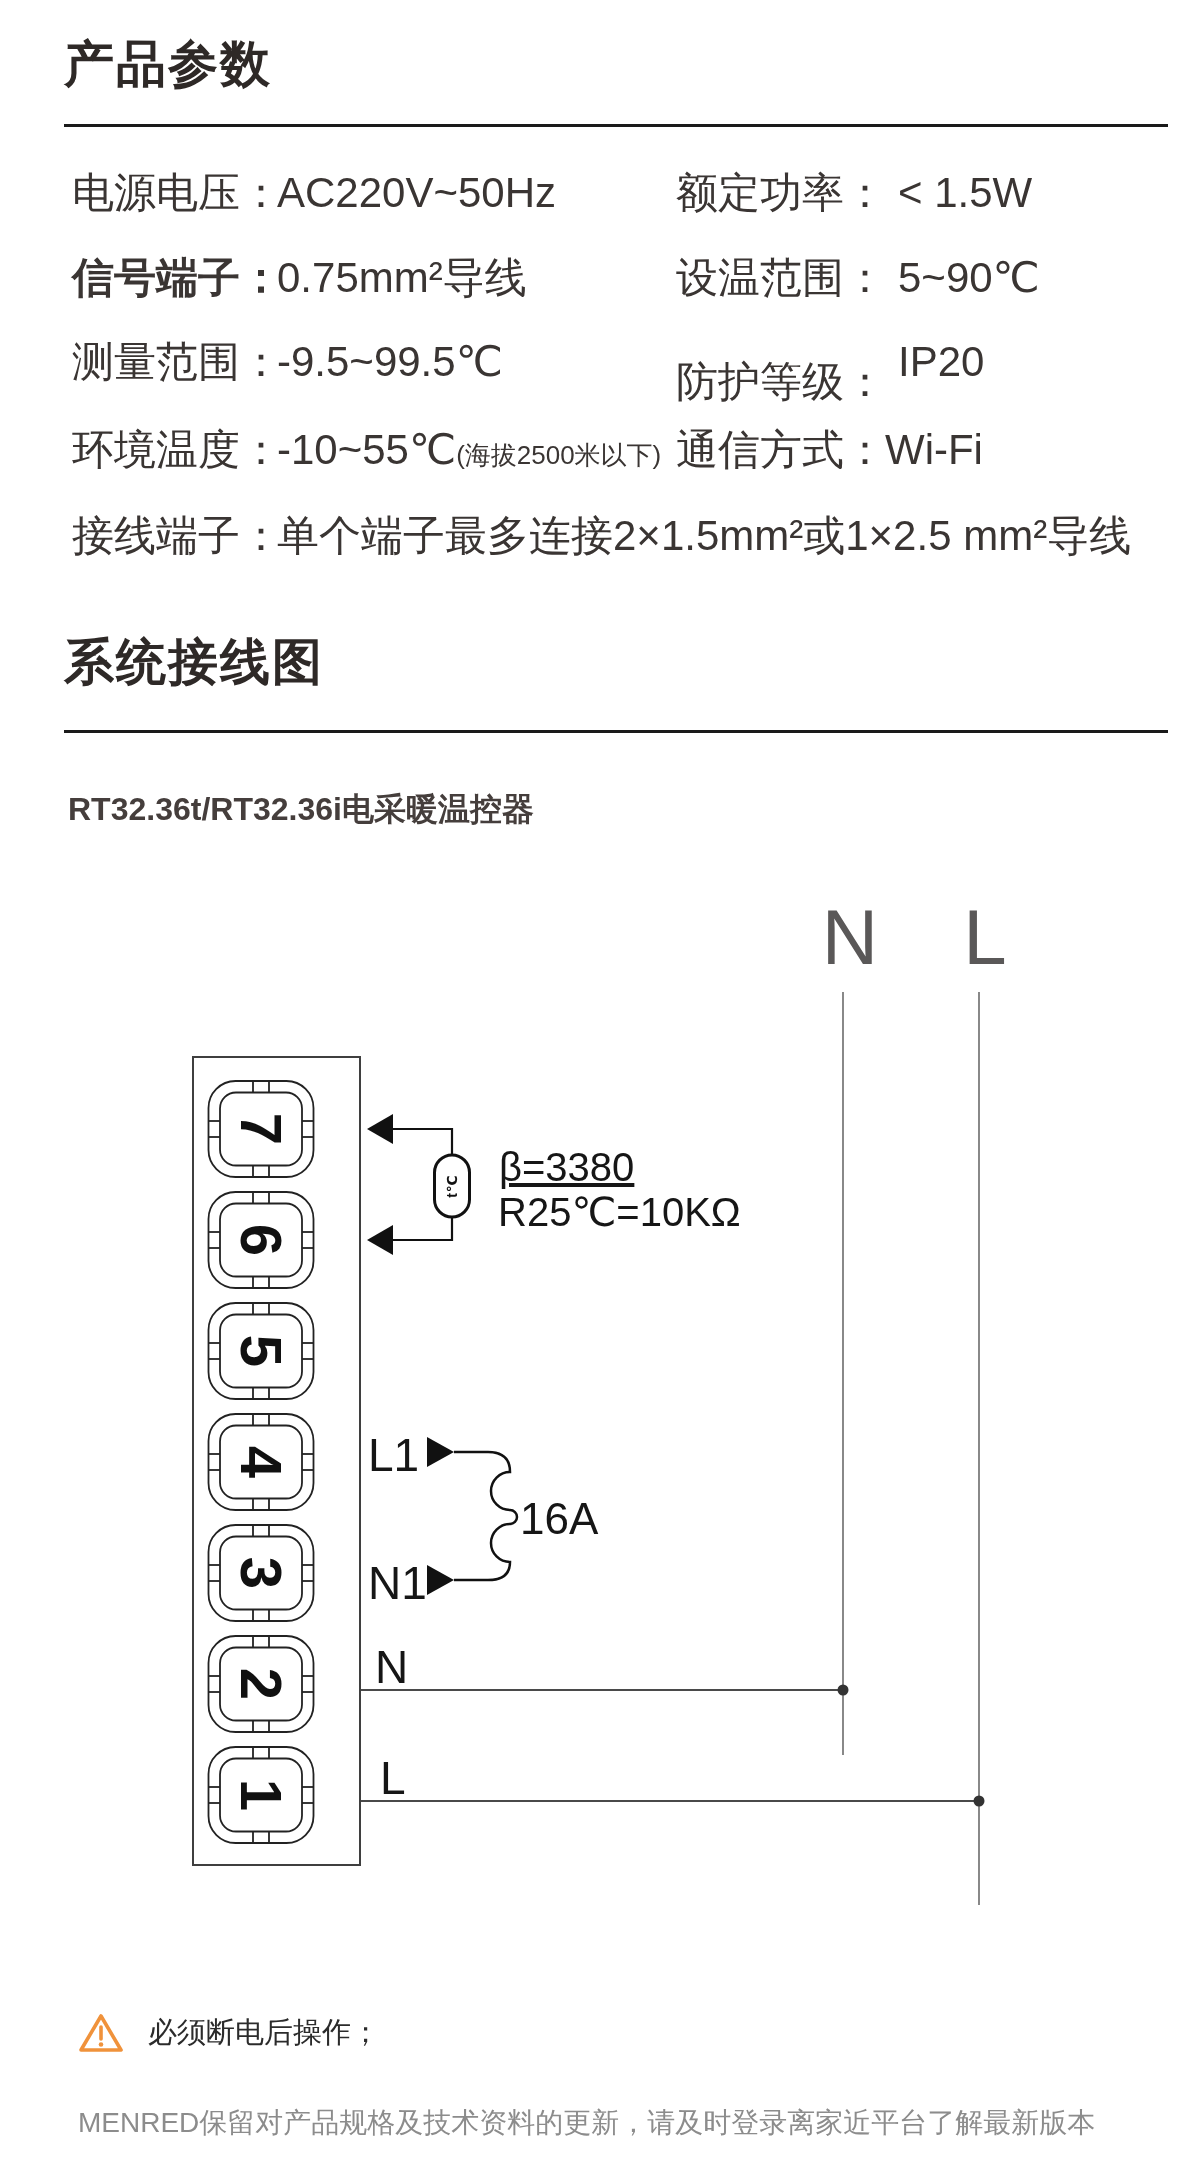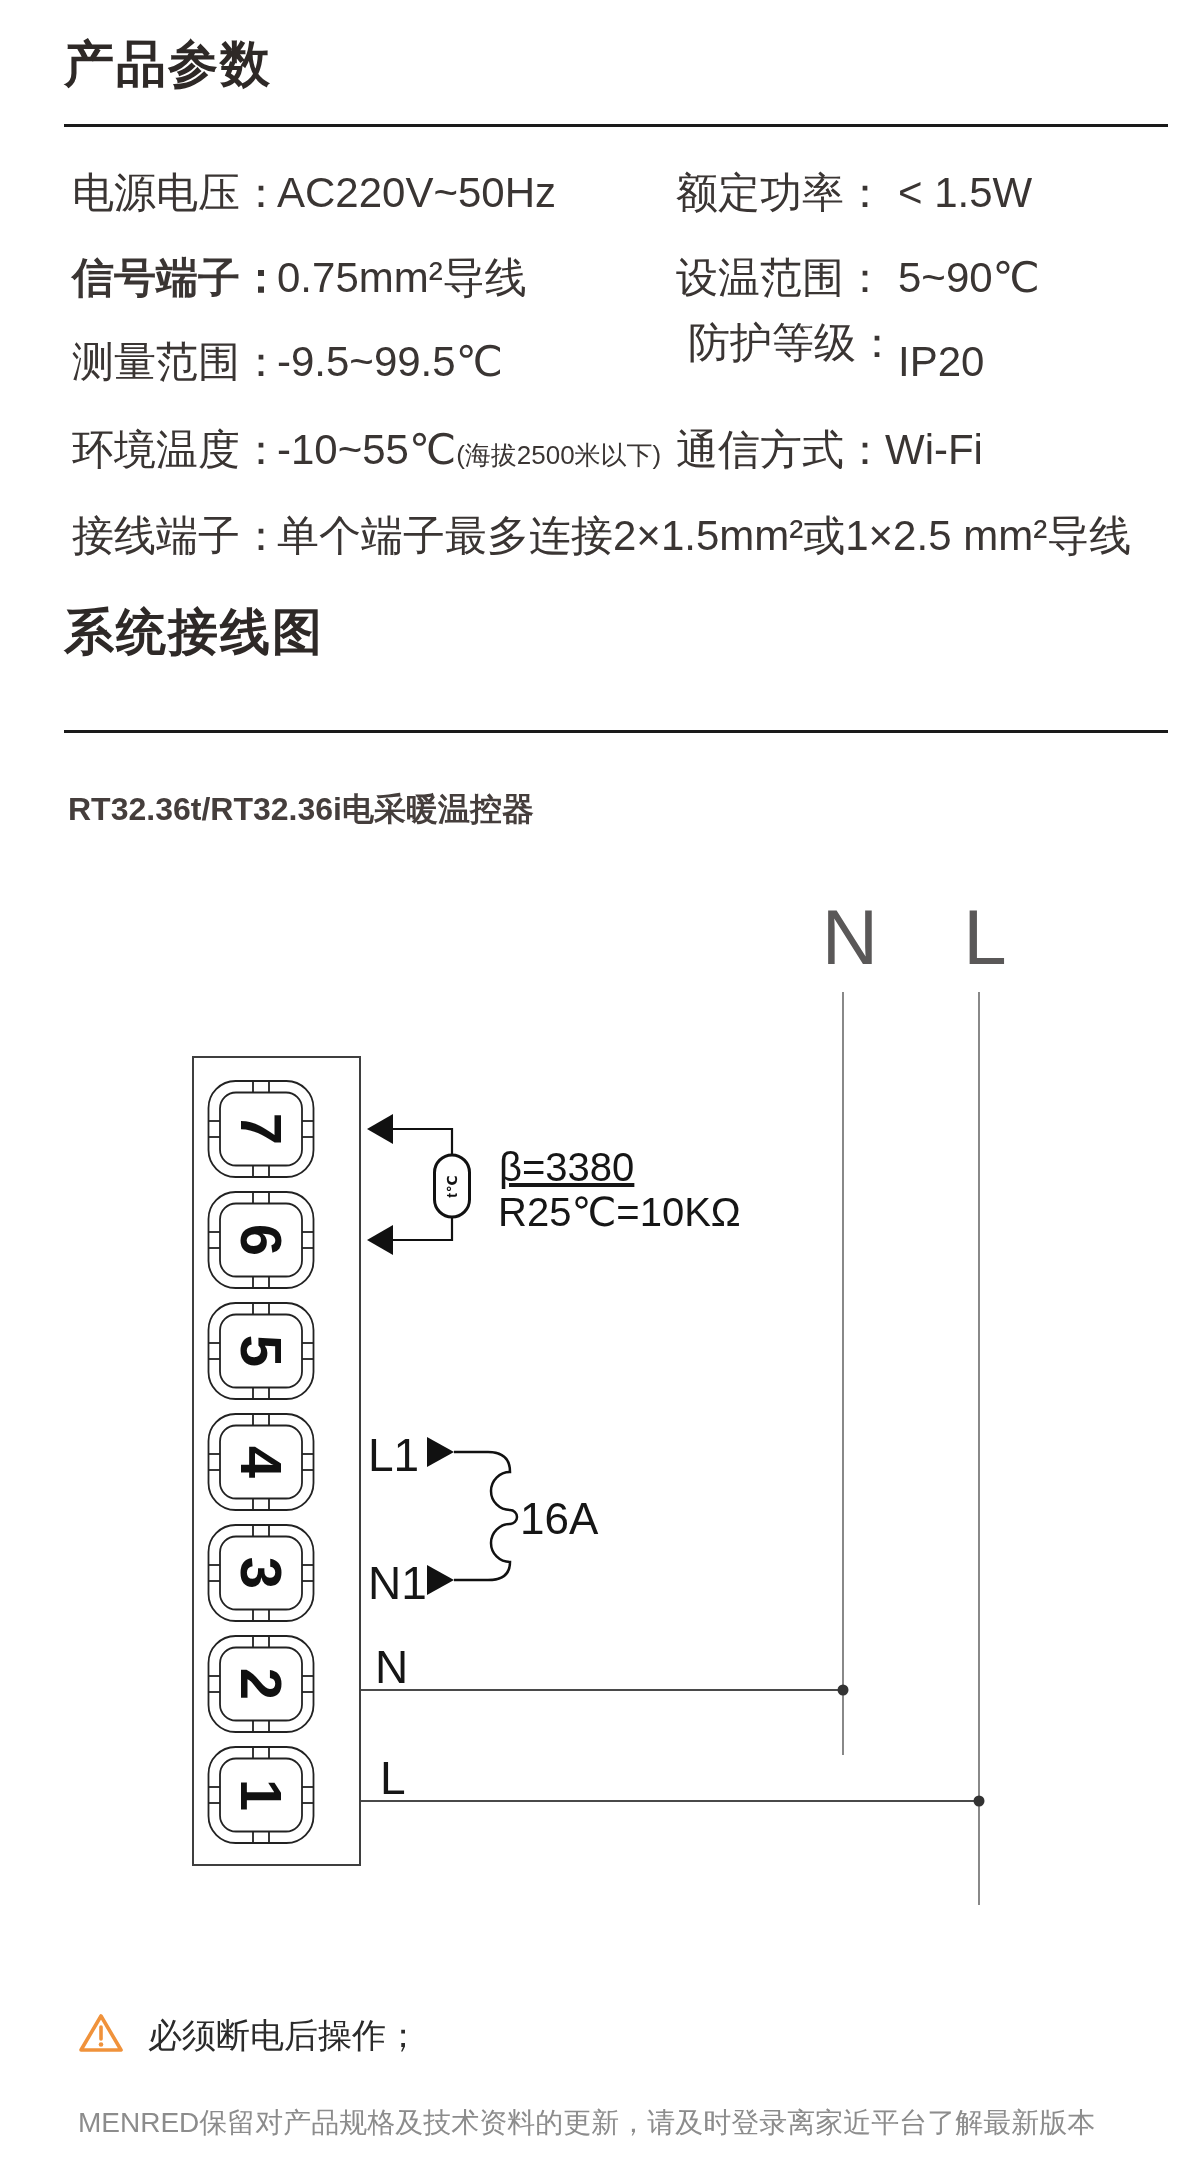--- a/index.html
+++ b/index.html
@@ -12,21 +12,21 @@
   .spec-value{font-size:42px;color:#3a3533;line-height:46px;}
   .spec-note{font-size:26px;color:#3a3533;}
   .subtitle{font-size:32px;font-weight:700;color:#453e3c;line-height:1.1;}
   .top-letter{font-size:78px;color:#5a5858;width:90px;text-align:center;line-height:1;}
   .dlabel{font-size:46px;color:#161616;line-height:1;}
   .dlabel-sm{font-size:44px;color:#161616;line-height:1;}
   .beta{font-size:40px;color:#161616;line-height:1;}
   .digit{width:80px;height:80px;line-height:80px;text-align:center;font-size:58px;font-weight:600;color:#111;transform:rotate(90deg);}
   .sensor-txt{width:35px;height:62px;display:flex;align-items:center;justify-content:center;}
   .sensor-inner{transform:rotate(-90deg);font-size:14px;font-weight:600;color:#111;letter-spacing:1px;}
-  .warn-text{font-size:34px;font-weight:500;color:#2b2b2b;line-height:1;}
+  .warn-text{font-size:29px;font-weight:500;color:#2b2b2b;line-height:1;}
   .footer{font-size:28px;color:#8c8c8c;line-height:1.2;}
   svg{display:block;}
 </style>
 </head>
 <body>
 
 <div class="page">
 
   <div class="abs sec-title" style="left:64px;top:36px;">产品参数</div>
   <div class="rule" style="left:64px;top:124px;width:1104px;"></div>
@@ -36,32 +36,32 @@
   <div class="abs spec-label" style="left:676px;top:170px;">额定功率：</div>
   <div class="abs spec-value" style="left:898px;top:170px;">&lt; 1.5W</div>
 
   <div class="abs spec-label" style="left:72px;top:255px;font-weight:bold;">信号端子：</div>
   <div class="abs spec-value" style="left:277px;top:255px;">0.75mm²导线</div>
   <div class="abs spec-label" style="left:676px;top:255px;">设温范围：</div>
   <div class="abs spec-value" style="left:898px;top:255px;">5~90℃</div>
 
   <div class="abs spec-label" style="left:72px;top:339px;">测量范围：</div>
   <div class="abs spec-value" style="left:277px;top:339px;">-9.5~99.5℃</div>
-  <div class="abs spec-label" style="left:676px;top:320px;margin-left:12px;">防护等级：</div>
+  <div class="abs spec-label" style="left:676px;top:359px;">防护等级：</div>
   <div class="abs spec-value" style="left:898px;top:339px;">IP20</div>
 
   <div class="abs spec-label" style="left:72px;top:427px;">环境温度：</div>
   <div class="abs spec-value" style="left:277px;top:427px;"><span>-10~55℃</span><span class="spec-note">(海拔2500米以下)</span></div>
   <div class="abs spec-label" style="left:676px;top:427px;">通信方式：</div>
   <div class="abs spec-value" style="left:885px;top:427px;">Wi-Fi</div>
 
   <div class="abs spec-label" style="left:72px;top:513px;">接线端子：</div>
   <div class="abs spec-value" style="left:277px;top:513px;">单个端子最多连接2×1.5mm²或1×2.5 mm²导线</div>
 
-  <div class="abs sec-title" style="left:64px;top:604px;">系统接线图</div>
+  <div class="abs sec-title" style="left:64px;top:634px;">系统接线图</div>
   <div class="rule" style="left:64px;top:730px;width:1104px;"></div>
 
   <div class="abs subtitle" style="left:68px;top:792px;">RT32.36t/RT32.36i电采暖温控器</div>
 
   <svg class="abs" style="left:0;top:850px;" width="1196" height="1070" viewBox="0 850 1196 1070">
 
     <line x1="843" y1="992" x2="843" y2="1755" stroke="#6b6b6b" stroke-width="1.6"></line>
     <line x1="979" y1="992" x2="979" y2="1905" stroke="#6b6b6b" stroke-width="1.6"></line>
 
     <line x1="360" y1="1690" x2="843" y2="1690" stroke="#4a4a4a" stroke-width="2"></line>

